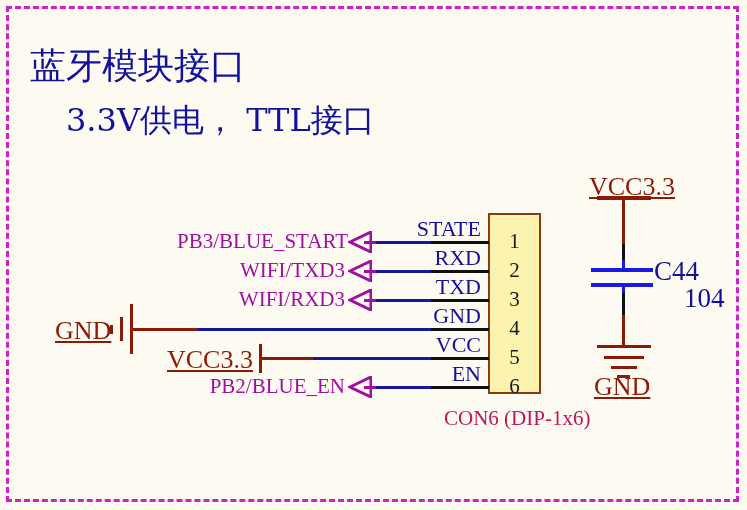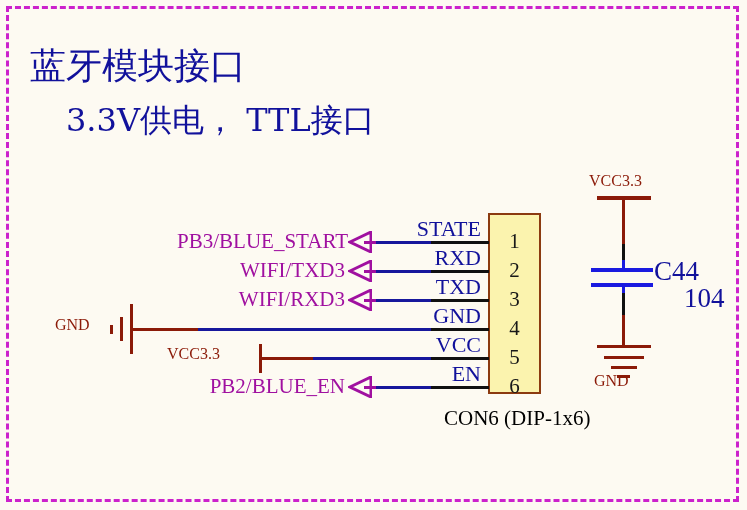--- a/index.html
+++ b/index.html
@@ -69,21 +69,21 @@
   #connector-title {
     left: 474px;
     top: 186px;
     font-size: 21px;
     color: #11119b;
   }
   #connector-caption {
     left: 444px;
     top: 408px;
     font-size: 21px;
-    color: #000000;
+    color: #be185d;
   }
   
   .wire {
     position: absolute;
     height: 3px;
   }
   .wire-blue  { background: #17179c; }
   .wire-black { background: #101010; }
   .wire-red   { background: #8b1a08; }
   .vwire-red {
@@ -114,23 +114,24 @@
   }
   
   .arrow {
     position: absolute;
     width: 24px;
     height: 22px;
   }
   
   .pwr-label {
     position: absolute;
-    font-size: 16px;
+    font-size: 26px;
     color: #8b1a08;
     white-space: nowrap;
+    text-decoration: underline;
   }
   .cap-label {
     position: absolute;
     font-size: 27px;
     color: #11119b;
     white-space: nowrap;
   }
   
   .gnd-bar {
     position: absolute;

